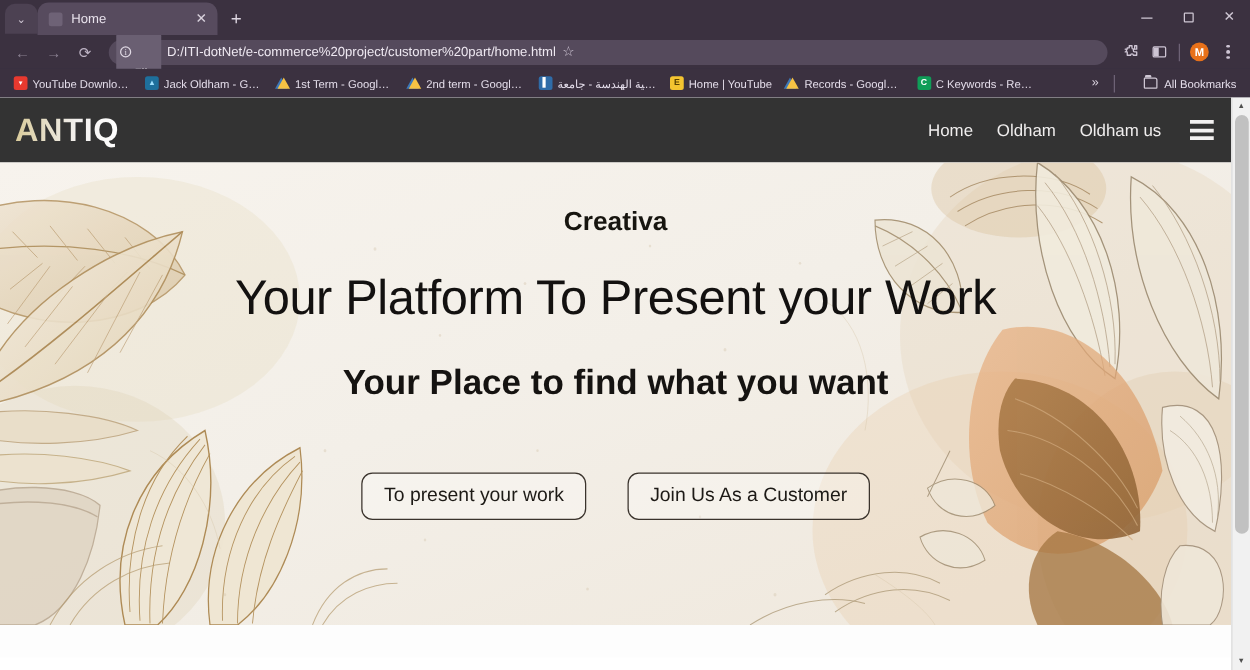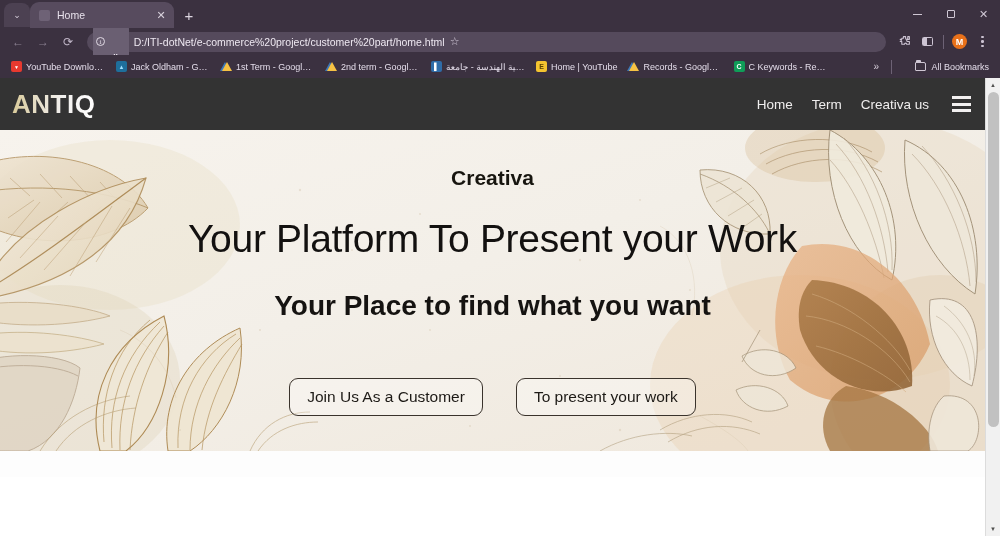--- a/index.html
+++ b/index.html
@@ -175,21 +175,21 @@
     font-family: "Liberation Sans", sans-serif;
     text-align: center;
   }
   .nav { display: flex; align-items: center; gap: 19px; }
   .nav a { color: #f0eeee; font-size: 13.5px; text-decoration: none; }
   .burger { display: flex; flex-direction: column; gap: 3.5px; padding: 2px 0; margin-left:4px;}
   .burger i { display:block; width: 19px; height: 3px; background: #f2f0f0; }
 
   
   .hero {
-    height: 321px; position: relative; overflow: hidden;
+    height: 370px; position: relative; overflow: hidden;
     background: #f3efe9;
   }
   .hero-bg { position: absolute; inset: 0; }
   .hero-bg svg { width: 100%; height: 100%; display: block; }
   .hero-content {
     position: relative; z-index: 3; height: 100%;
     display: flex; flex-direction: column; align-items: center;
     padding-top: 36px;
   }
   .eyebrow { font-size: 21px; font-weight: bold; color: #17150f; }
@@ -333,22 +333,22 @@
     </div>
   </div>
 
   <div class="viewport">
     <div class="page">
 
       <div class="site-header">
         <div class="logo">ANTIQ</div>
         <div class="nav">
           <a href="#">Home</a>
-          <a href="#">Term</a>
-          <a href="#">Creativa us</a>
+          <a href="#">Oldham</a>
+          <a href="#">Oldham us</a>
           <span class="burger">
               <i></i>
               <i></i>
               <i></i>
             </span>
         </div>
       </div>
 
       <div class="hero">
         <div class="hero-bg">
@@ -526,22 +526,22 @@
               <path d="M120 200 C 150 212, 170 240, 176 268"></path>
             </g>
           </svg>
         </div>
 
         <div class="hero-content">
           <div class="eyebrow">Creativa</div>
           <div class="headline">Your Platform To Present your Work</div>
           <div class="subhead">Your Place to find what you want</div>
           <div class="cta-row">
+            <button class="cta">To present your work</button>
             <button class="cta">Join Us As a Customer</button>
-            <button class="cta">To present your work</button>
           </div>
         </div>
       </div>
 
       <div class="gap-band"></div>
 
     </div>
 
     <div class="scrollbar">
       <div class="sb-arrow">▲</div>

